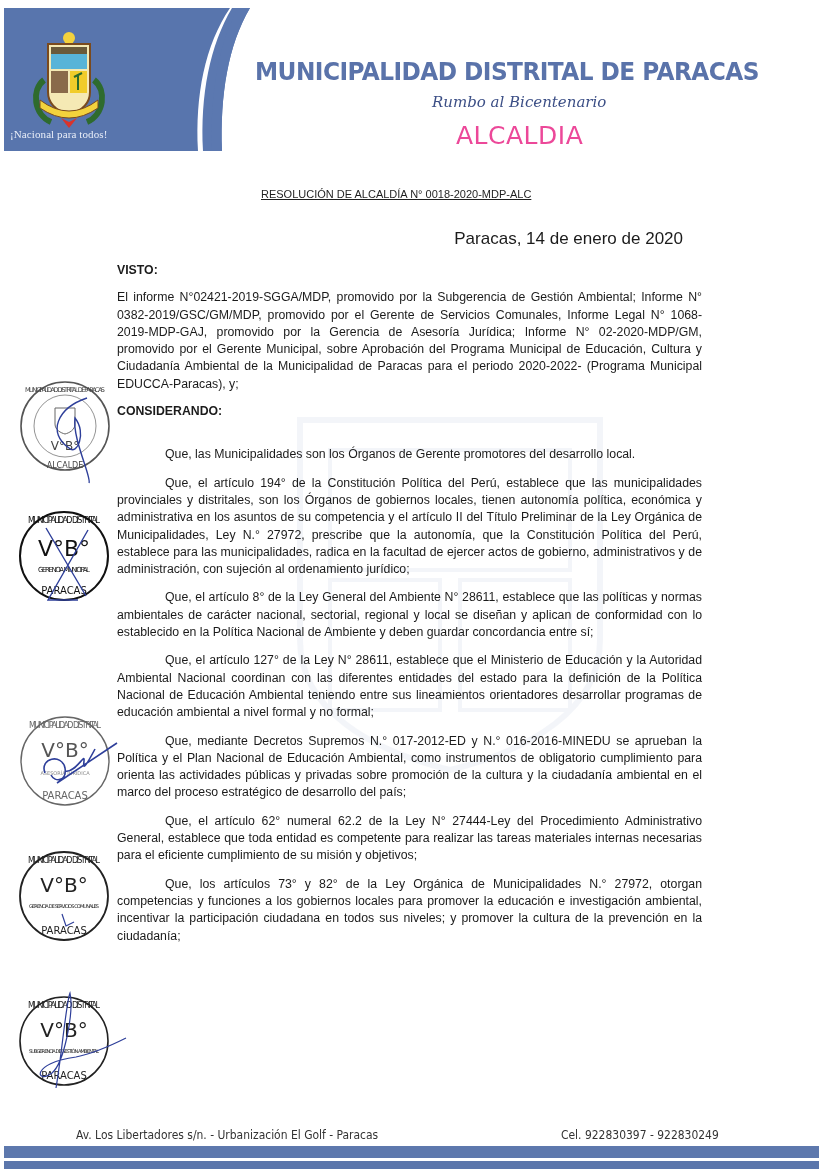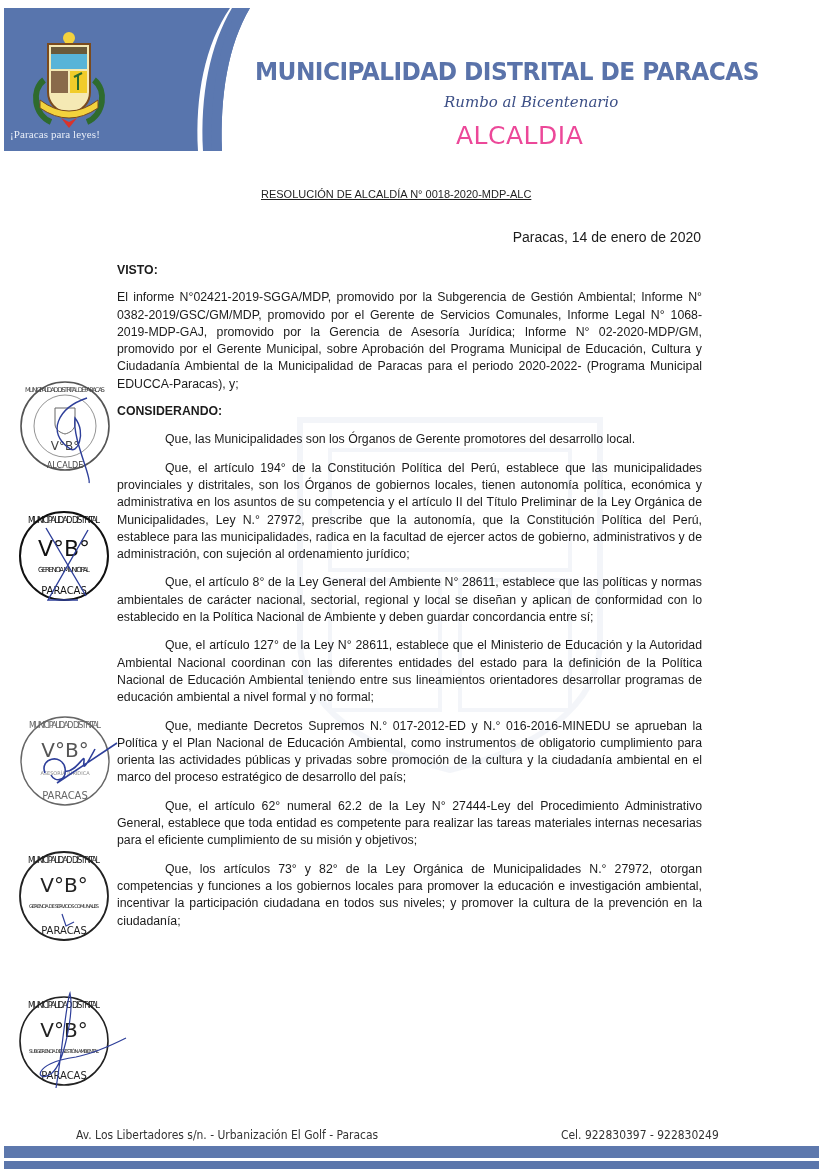--- a/index.html
+++ b/index.html
@@ -20,36 +20,36 @@
     }
     .muni-title {
       position: absolute; left: 255px; top: 57px; width: 555px;
       font-family: "DejaVu Sans", sans-serif; font-weight: bold; font-size: 25px;
       color: #5a73aa; letter-spacing: -0.6px; white-space: nowrap;
       transform: scaleX(0.93); transform-origin: left center;
     }
     .rumbo {
       position: absolute; left: 432px; top: 93px;
       font-family: "DejaVu Serif", serif; font-style: italic; font-size: 15px;
-      color: #3c4f86; white-space: nowrap; margin-left: 12px;
+      color: #3c4f86; white-space: nowrap;
     }
     .alcaldia {
       position: absolute; left: 456px; top: 121px;
       font-family: "DejaVu Sans", sans-serif; font-size: 25px; font-weight: normal;
       color: #ec4899; letter-spacing: 0.5px; white-space: nowrap;
     }
 
     
     .resol-title {
       position: absolute; left: 261px; top: 188px;
       font-size: 11px; text-decoration: underline; color: #1f1f1f; white-space: nowrap;
     }
     .date-line {
-      position: absolute; right: 126px; top: 229px;
-      font-size: 14px; white-space: nowrap;
+      position: absolute; right: 144px; top: 229px;
+      font-size: 17px; white-space: nowrap;
     }
     .doc-body {
       position: absolute; left: 117px; top: 262px; width: 585px;
       font-size: 12.3px; line-height: 17.3px; text-align: justify;
     }
     .sec-head { font-weight: bold; font-size: 12.3px; margin-bottom: 10px; }
     .p { margin-bottom: 11px; }
     .p.indent { text-indent: 48px; }
     .visto-text { margin-bottom: 10px; }
 
@@ -89,40 +89,40 @@
   <path d="M68 50 C81 60 78 85 61 92" stroke="#2e6b2e" stroke-width="6" fill="none"></path>
   <path d="M22 14 L64 14 L64 62 C64 76 52 82 43 85 C34 82 22 76 22 62 Z" fill="#f5e9b4" stroke="#7a4a1d" stroke-width="2"></path>
   <rect x="25" y="17" width="36" height="22" fill="#58b4d8"></rect>
   <rect x="25" y="17" width="36" height="7" fill="#6a5a3a"></rect>
   <rect x="25" y="41" width="17" height="22" fill="#8a6a4a"></rect>
   <rect x="44" y="41" width="17" height="22" fill="#f1cc2a"></rect>
   <path d="M52 60 L52 45 M48 47 L56 43" stroke="#2b6b2b" stroke-width="2"></path>
   <path d="M14 70 Q43 92 72 70 L72 78 Q43 98 14 78 Z" fill="#f3d23d" stroke="#7a4a1d" stroke-width="1"></path>
   <path d="M35 88 L43 98 L51 88 L43 92 Z" fill="#d9332b"></path>
 </svg>
-<div class="slogan">¡Paracas para leyes!</div>
+<div class="slogan">¡Nacional para todos!</div>
 <div class="muni-title">MUNICIPALIDAD DISTRITAL DE PARACAS</div>
 <div class="rumbo">Rumbo al Bicentenario</div>
 <div class="alcaldia">ALCALDIA</div>
 
 <svg class="watermark" viewBox="0 0 420 420">
   <path d="M60 40 L360 40 L360 260 C360 330 290 370 210 390 C130 370 60 330 60 260 Z" fill="none" stroke="#6a7fb0" stroke-width="6"></path>
   <rect x="90" y="70" width="240" height="120" fill="none" stroke="#6a7fb0" stroke-width="4"></rect>
   <rect x="90" y="200" width="110" height="130" fill="none" stroke="#6a7fb0" stroke-width="4"></rect>
   <rect x="220" y="200" width="110" height="130" fill="none" stroke="#6a7fb0" stroke-width="4"></rect>
 </svg>
 
 <div class="resol-title">RESOLUCIÓN DE ALCALDÍA N° 0018-2020-MDP-ALC</div>
 <div class="date-line">Paracas, 14 de enero de 2020</div>
 
 <div class="doc-body">
   <div class="sec-head">VISTO:</div>
   <div class="p visto-text">El informe N°02421-2019-SGGA/MDP, promovido por la Subgerencia de Gestión Ambiental; Informe N° 0382-2019/GSC/GM/MDP, promovido por el Gerente de Servicios Comunales, Informe Legal N° 1068-2019-MDP-GAJ, promovido por la Gerencia de Asesoría Jurídica; Informe N° 02-2020-MDP/GM, promovido por el Gerente Municipal, sobre Aprobación del Programa Municipal de Educación, Cultura y Ciudadanía Ambiental de la Municipalidad de Paracas para el periodo 2020-2022- (Programa Municipal EDUCCA-Paracas), y;</div>
 
-  <div class="sec-head" style="margin-bottom:11px;">CONSIDERANDO:</div>
+  <div class="sec-head" style="margin-bottom:26px;">CONSIDERANDO:</div>
   <div class="p indent">Que, las Municipalidades son los Órganos de Gerente promotores del desarrollo local.</div>
   <div class="p indent">Que, el artículo 194° de la Constitución Política del Perú, establece que las municipalidades provinciales y distritales, son los Órganos de gobiernos locales, tienen autonomía política, económica y administrativa en los asuntos de su competencia y el artículo II del Título Preliminar de la Ley Orgánica de Municipalidades, Ley N.° 27972, prescribe que la autonomía, que la Constitución Política del Perú, establece para las municipalidades, radica en la facultad de ejercer actos de gobierno, administrativos y de administración, con sujeción al ordenamiento jurídico;</div>
   <div class="p indent">Que, el artículo 8° de la Ley General del Ambiente N° 28611, establece que las políticas y normas ambientales de carácter nacional, sectorial, regional y local se diseñan y aplican de conformidad con lo establecido en la Política Nacional de Ambiente y deben guardar concordancia entre sí;</div>
   <div class="p indent">Que, el artículo 127° de la Ley N° 28611, establece que el Ministerio de Educación y la Autoridad Ambiental Nacional coordinan con las diferentes entidades del estado para la definición de la Política Nacional de Educación Ambiental teniendo entre sus lineamientos orientadores desarrollar programas de educación ambiental a nivel formal y no formal;</div>
   <div class="p indent">Que, mediante Decretos Supremos N.° 017-2012-ED y N.° 016-2016-MINEDU se aprueban la Política y el Plan Nacional de Educación Ambiental, como instrumentos de obligatorio cumplimiento para orienta las actividades públicas y privadas sobre promoción de la cultura y la ciudadanía ambiental en el marco del proceso estratégico de desarrollo del país;</div>
   <div class="p indent">Que, el artículo 62° numeral 62.2 de la Ley N° 27444-Ley del Procedimiento Administrativo General, establece que toda entidad es competente para realizar las tareas materiales internas necesarias para el eficiente cumplimiento de su misión y objetivos;</div>
   <div class="p indent">Que, los artículos 73° y 82° de la Ley Orgánica de Municipalidades N.° 27972, otorgan competencias y funciones a los gobiernos locales para promover la educación e investigación ambiental, incentivar la participación ciudadana en todos sus niveles; y promover la cultura de la prevención en la ciudadanía;</div>
 </div>
 
 <div class="stamp" style="left:17px; top:378px;">

